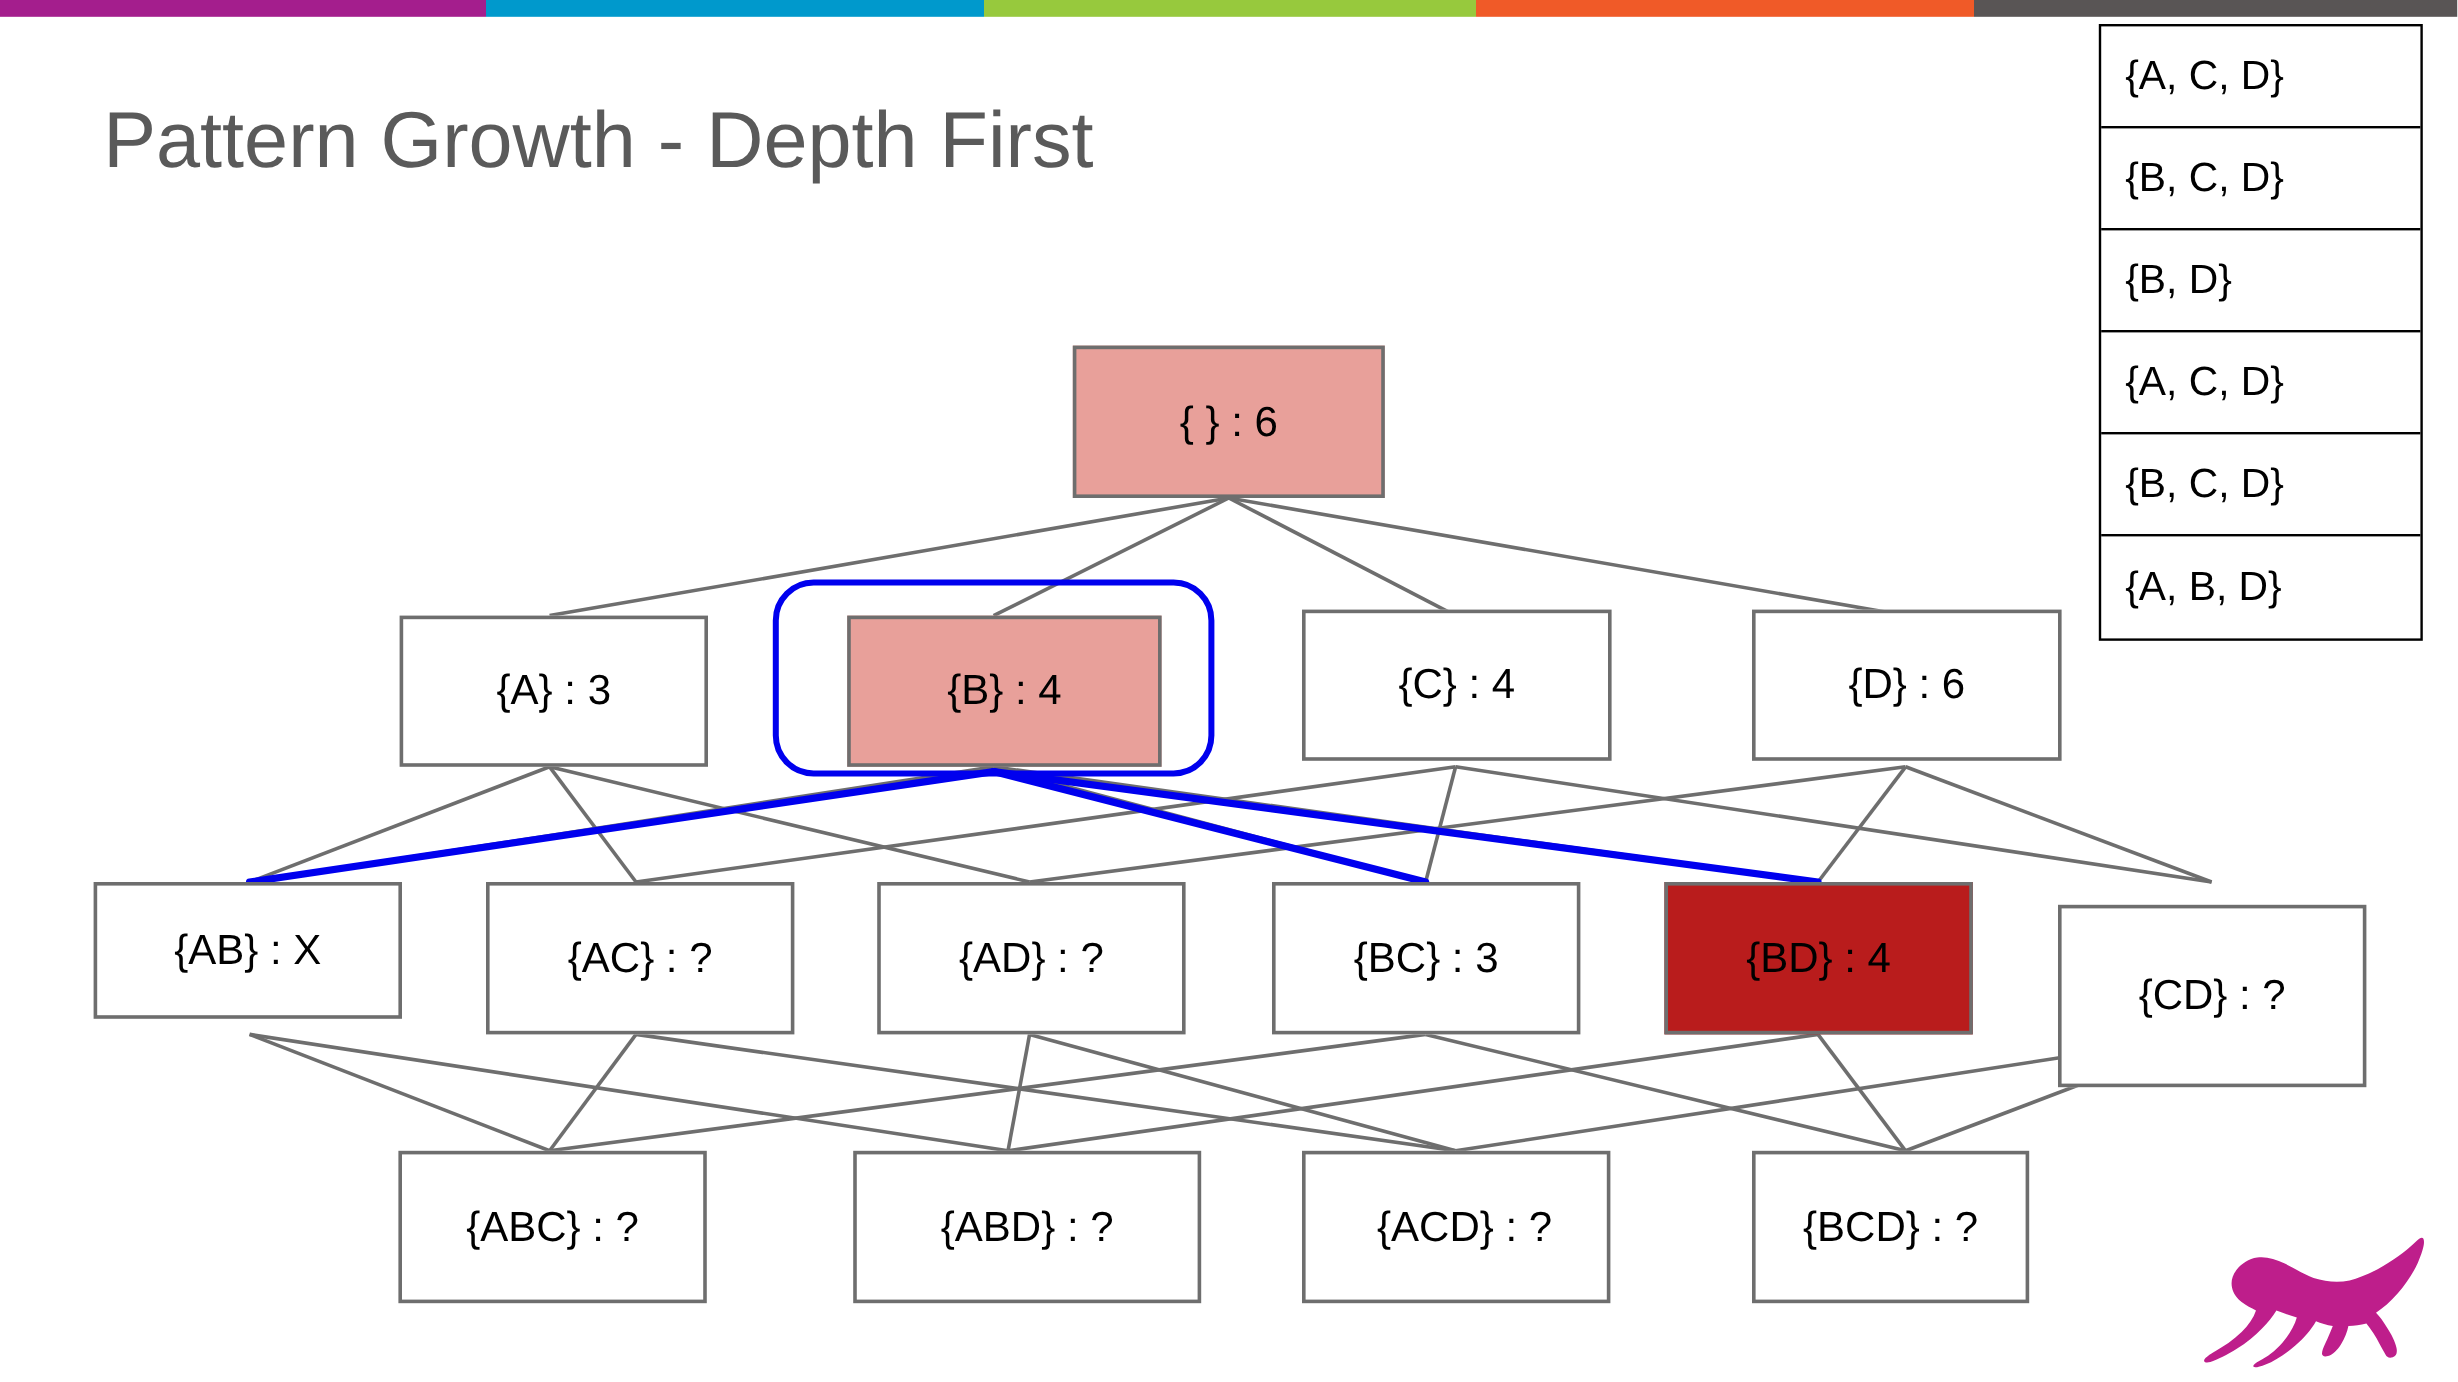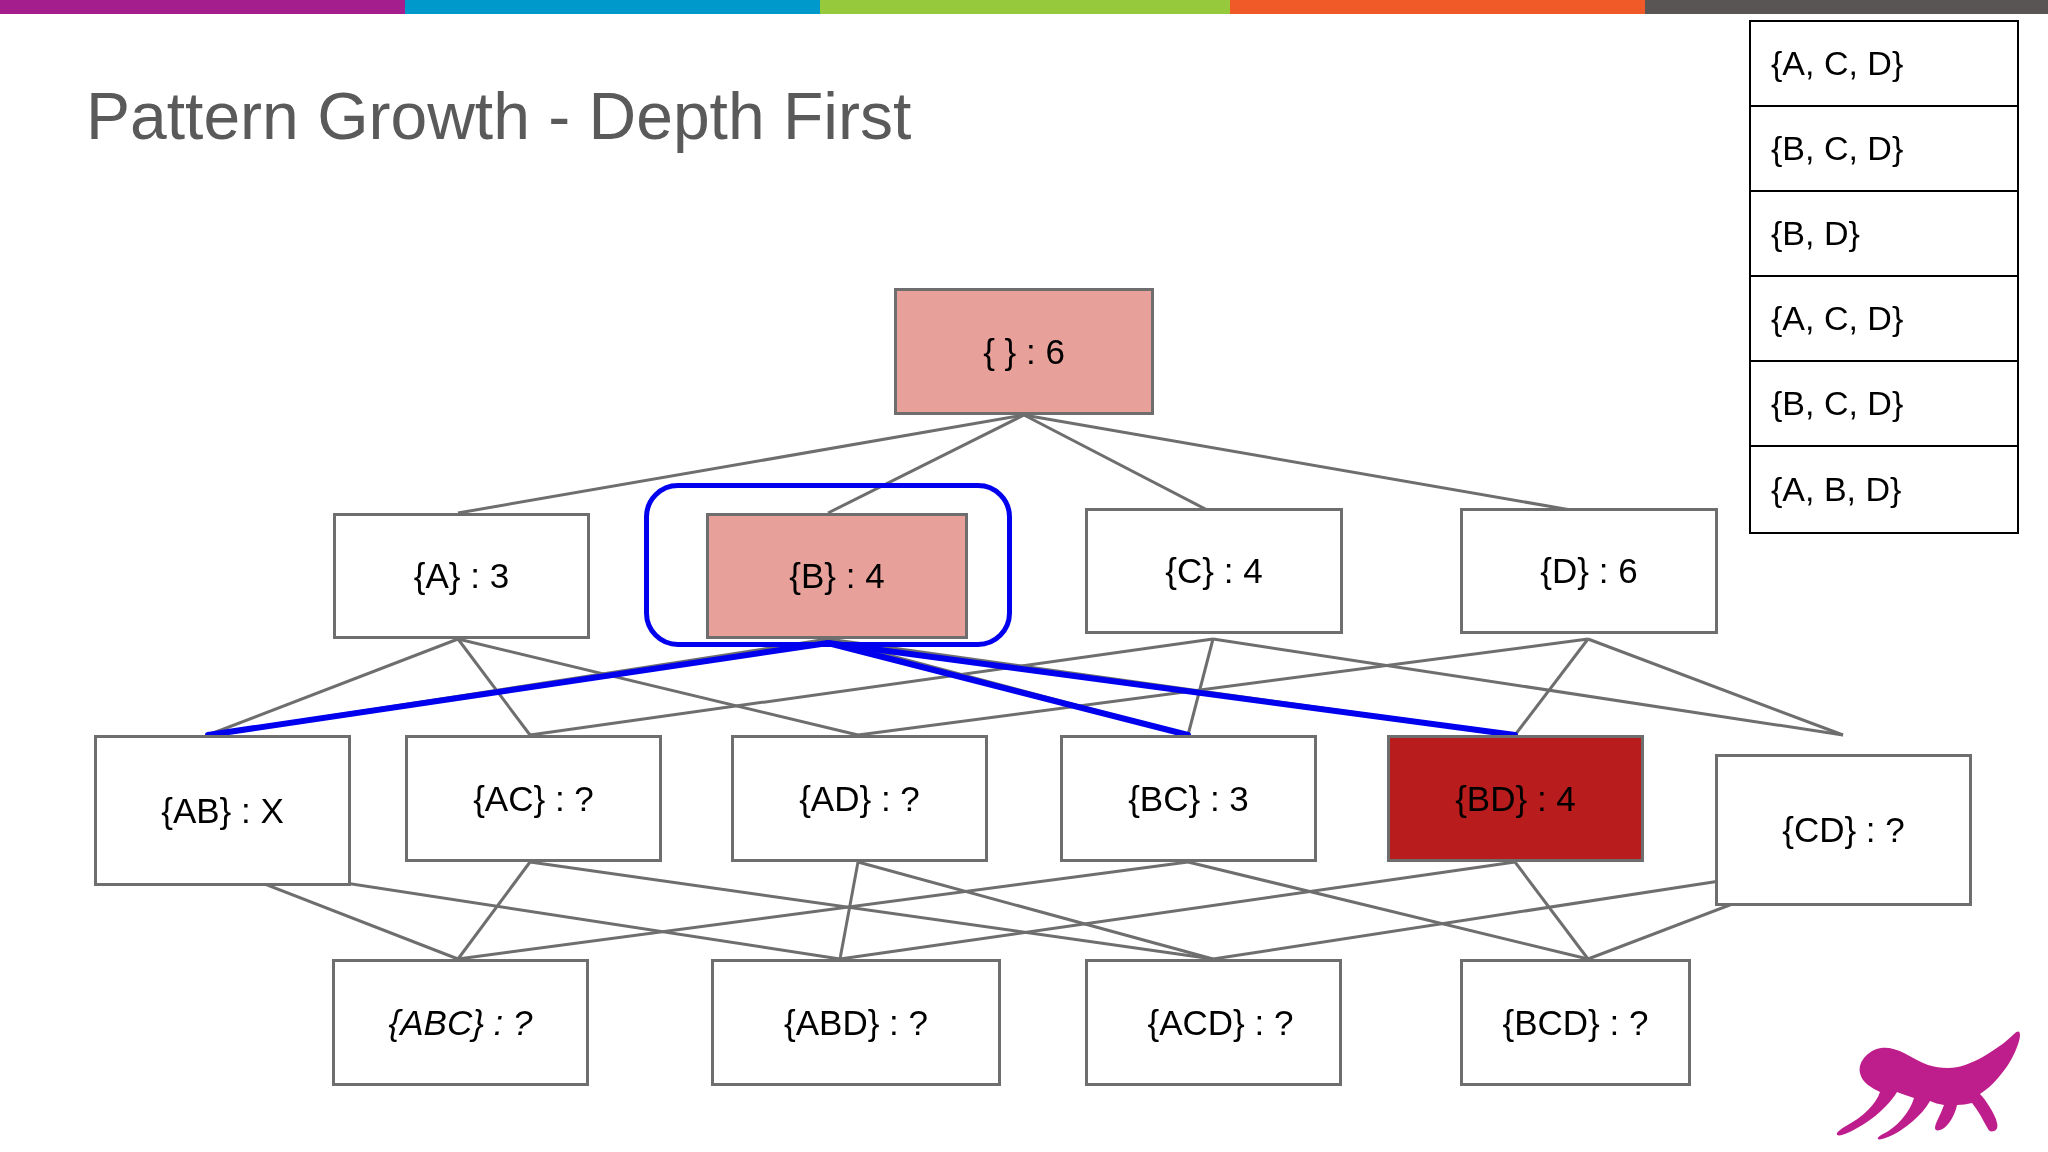--- a/index.html
+++ b/index.html
@@ -182,28 +182,28 @@
 
   <div id="b-highlight" style="border-color: rgb(0, 0, 238);"></div>
 
   <div class="node pink" style="left: 894px; top: 288px; width: 260px; height: 127px; background: rgb(232, 160, 154); border-color: rgb(110, 110, 110);">{ } : 6</div>
 
   <div class="node" style="left: 333px; top: 513px; width: 257px; height: 126px; background: rgb(255, 255, 255); border-color: rgb(110, 110, 110);">{A} : 3</div>
   <div class="node pink" style="left: 706px; top: 513px; width: 262px; height: 126px; background: rgb(232, 160, 154); border-color: rgb(110, 110, 110);">{B} : 4</div>
   <div class="node" style="left: 1085px; top: 508px; width: 258px; height: 126px; background: rgb(255, 255, 255); border-color: rgb(110, 110, 110);">{C} : 4</div>
   <div class="node" style="left: 1460px; top: 508px; width: 258px; height: 126px; background: rgb(255, 255, 255); border-color: rgb(110, 110, 110);">{D} : 6</div>
 
-  <div class="node" style="left: 78px; top: 735px; width: 257px; height: 151px; background: rgb(255, 255, 255); border-color: rgb(110, 110, 110); margin-left: 16px;">{AB} : X</div>
+  <div class="node" style="left: 78px; top: 735px; width: 257px; height: 114px; background: rgb(255, 255, 255); border-color: rgb(110, 110, 110);">{AB} : X</div>
   <div class="node" style="left: 405px; top: 735px; width: 257px; height: 127px; background: rgb(255, 255, 255); border-color: rgb(110, 110, 110);">{AC} : ?</div>
   <div class="node" style="left: 731px; top: 735px; width: 257px; height: 127px; background: rgb(255, 255, 255); border-color: rgb(110, 110, 110);">{AD} : ?</div>
   <div class="node" style="left: 1060px; top: 735px; width: 257px; height: 127px; background: rgb(255, 255, 255); border-color: rgb(110, 110, 110);">{BC} : 3</div>
   <div class="node" style="left: 1387px; top: 735px; width: 257px; height: 127px; background: #b91c1c; border-color: rgb(110, 110, 110);">{BD} : 4</div>
   <div class="node" style="left: 1715px; top: 754px; width: 257px; height: 152px; background: rgb(255, 255, 255); border-color: rgb(110, 110, 110); text-align: right;">{CD} : ?</div>
 
-  <div class="node" style="left: 332px; top: 959px; width: 257px; height: 127px; background: rgb(255, 255, 255); border-color: rgb(110, 110, 110); font-style: italic;">{ABC} : ?</div>
+  <div class="node" style="left: 332px; top: 959px; width: 257px; height: 127px; background: rgb(255, 255, 255); border-color: rgb(110, 110, 110);">{ABC} : ?</div>
   <div class="node" style="left: 711px; top: 959px; width: 290px; height: 127px; background: rgb(255, 255, 255); border-color: rgb(110, 110, 110);">{ABD} : ?</div>
   <div class="node" style="left: 1085px; top: 959px; width: 257px; height: 127px; background: rgb(255, 255, 255); border-color: rgb(110, 110, 110); padding-left: 14px;">{ACD} : ?</div>
   <div class="node" style="left: 1460px; top: 959px; width: 231px; height: 127px; background: rgb(255, 255, 255); border-color: rgb(110, 110, 110);">{BCD} : ?</div>
 
   <svg id="logo" viewBox="0 0 200 118">
     <path id="logo-path" d="M186,12 C180,18 170,26 158,33 C148,39 138,43 130,45
              C120,47 110,46 100,43 C92,40 84,35 76,31
              C68,27 60,25 53,26 C46,27 40,31 36,36
              C32,41 31,46 32,51 C33,56 36,60 40,63
              C44,66 48,68 52,70 C50,76 46,82 40,88

